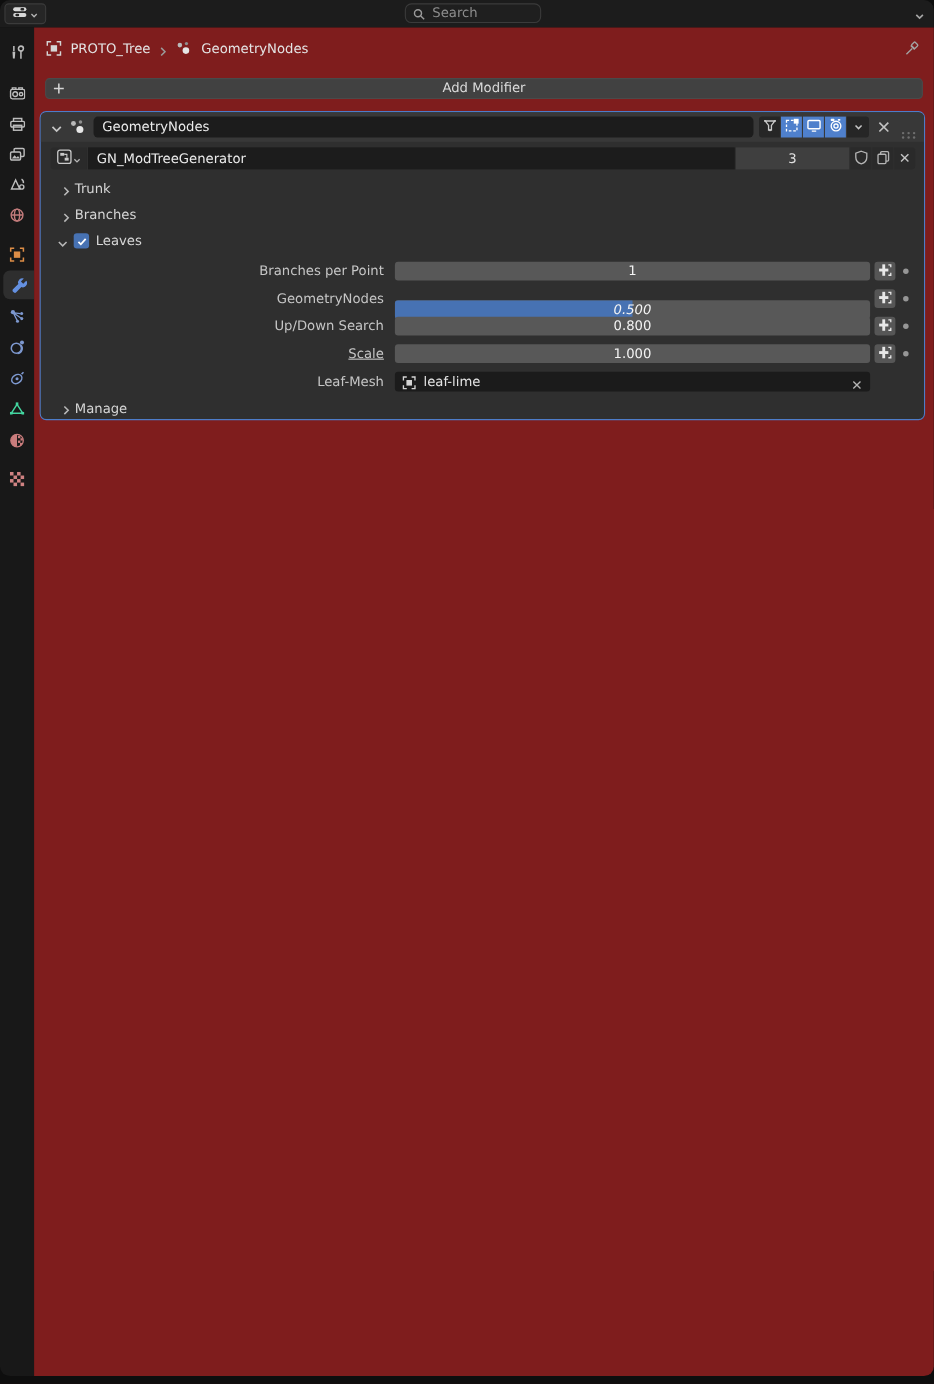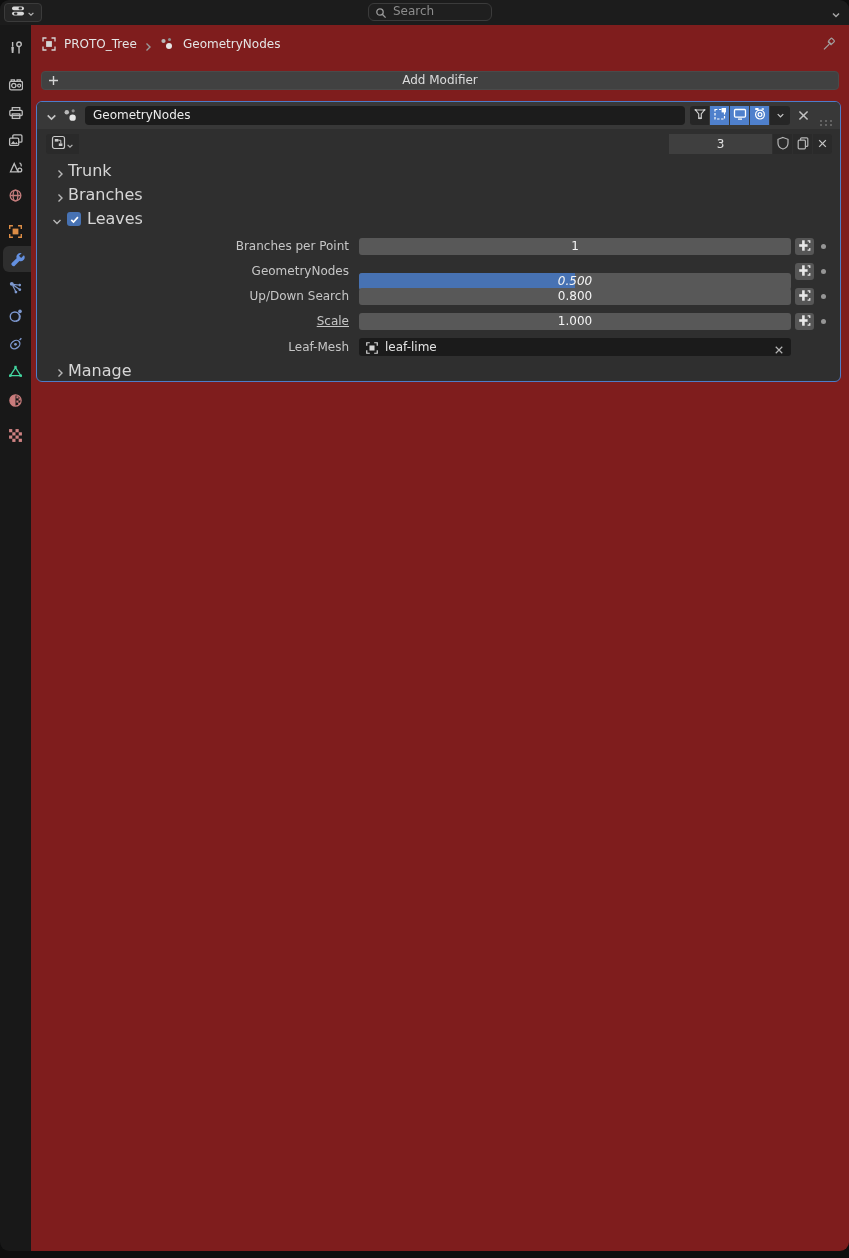--- a/index.html
+++ b/index.html
@@ -35,21 +35,21 @@
   .seg { position:absolute; top:4px; height:19px; display:flex; align-items:center; justify-content:center; }
   .seg.dark { background:#262626; }
   .seg.blue { background:#4f80cc; }
 
   .db-row { position:absolute; top:32px; height:20px; display:flex; align-items:center; justify-content:center; }
   .db-dark { background:#2a2a2a; }
   .db-name { background:#1c1c1c; color:#ececec; font-size:12px; justify-content:flex-start !important; padding-left:8px; }
   .db-count { background:#3f3f3f; color:#e0e0e0; font-size:12px; }
 
   .section-row { position:absolute; left:0; width:803px; height:24px; }
-  .section-label { position:absolute; left:31px; top:4px; color:#d6d6d6; font-size:16px; line-height:16px; }
+  .section-label { position:absolute; left:31px; top:4px; color:#d6d6d6; font-size:12px; line-height:16px; }
   .chev { position:absolute; top:6px; }
 
   .prop-label { position:absolute; left:0; width:312px; height:17px; text-align:right; color:#c6c6c6; font-size:12px; line-height:17px; }
   .prop-field { position:absolute; left:322px; width:432px; height:17px; background:#585858; border-radius:3px; overflow:hidden; }
   .prop-field .fillbar { position:absolute; left:0; top:0; bottom:0; background:#4772b3; }
   .prop-field .val { position:absolute; left:0; top:0; width:100%; text-align:center; color:#f4f4f4; font-size:12px; line-height:17px; }
   .attr-toggle { position:absolute; left:758px; width:19px; height:17px; background:#565656; border-radius:3px; display:flex; align-items:center; justify-content:center; }
   .deco-dot { position:absolute; left:784px; width:5px; height:5px; border-radius:50%; background:#969696; }
 
   .obj-field { position:absolute; left:322px; top:236px; width:432px; height:18px; background:#1b1b1b; border-radius:3px; }
@@ -356,20 +356,21 @@
         <span><svg width="15" height="15" viewBox="0 0 15 15">
               <rect x="1.5" y="1.5" width="12" height="12" rx="2" stroke="#c9c9c9" stroke-width="1.2" fill="none"></rect>
               <rect x="3.8" y="4" width="3.6" height="2.6" fill="#c9c9c9"></rect>
               <rect x="7.8" y="8.4" width="3.6" height="2.6" fill="#c9c9c9"></rect>
               <path d="M7.4 5.3h2.4v3.1" stroke="#c9c9c9" stroke-width="1" fill="none"></path>
             </svg></span>
         <span><svg width="8" height="8" viewBox="0 0 10 10">
               <path d="M2 3.5 L5 6.5 L8 3.5" stroke="#b5b5b5" stroke-width="1.5" fill="none"></path>
             </svg></span>
       </div>
+      <div class="db-row db-name" style="left:43px; width:588px;">GN_ModTreeGenerator</div>
       <div class="db-row db-count" style="left:632px; width:103px;">3</div>
       <div class="db-row db-dark" style="left:736px; width:19px;">
         <span><svg width="14" height="14" viewBox="0 0 14 14">
               <path d="M7 1.5l5 1.8v3.6c0 3.2-2.1 5.2-5 6.1-2.9-.9-5-2.9-5-6.1V3.3z" stroke="#b5b5b5" stroke-width="1.2" fill="none"></path>
             </svg></span>
       </div>
       <div class="db-row db-dark" style="left:756px; width:19px;">
         <span><svg width="14" height="14" viewBox="0 0 14 14">
               <rect x="4.6" y="1.8" width="7.2" height="8.6" rx="1" stroke="#b5b5b5" stroke-width="1.2" fill="none"></rect>
               <rect x="2.2" y="4.2" width="7.2" height="8.6" rx="1" stroke="#b5b5b5" stroke-width="1.2" fill="#2a2a2a"></rect>

